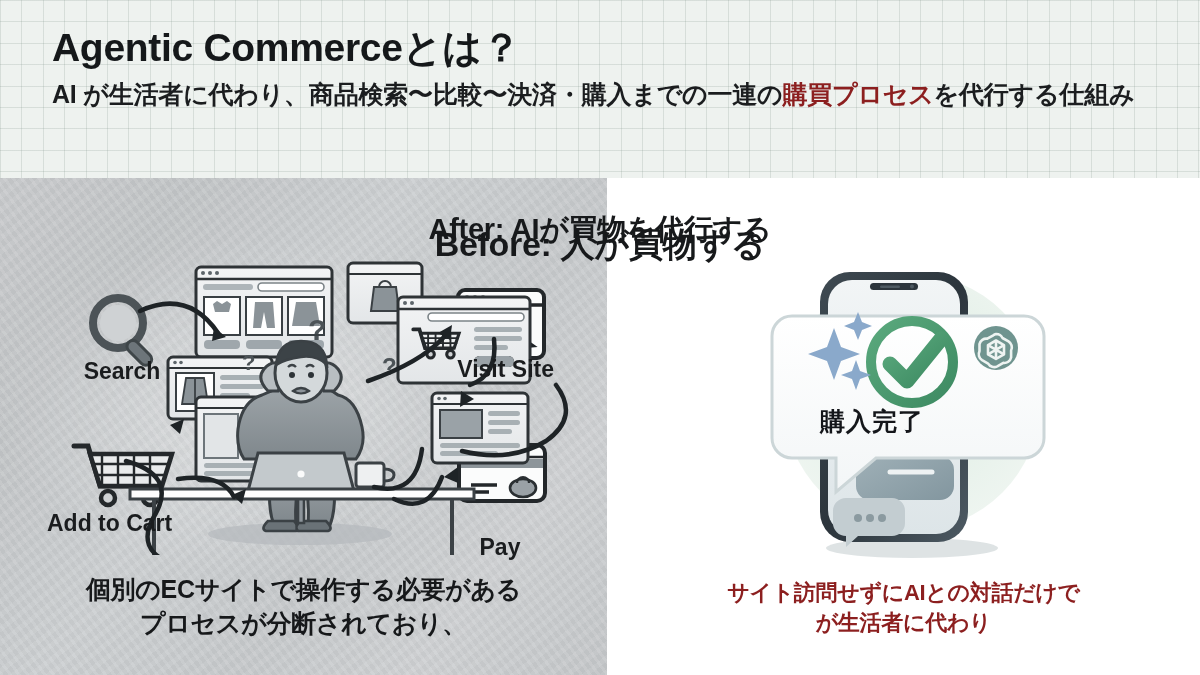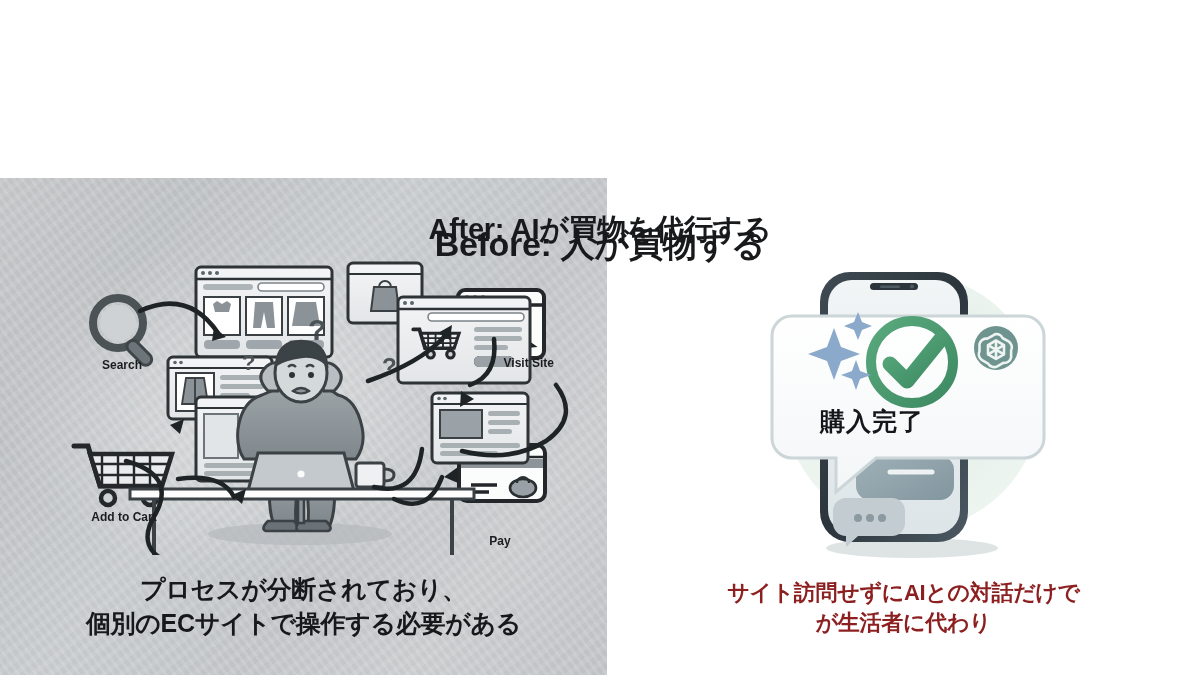--- a/index.html
+++ b/index.html
@@ -66,41 +66,47 @@
   #caption-before {
     left:0; top:572px; width:607px; font-size:25px; color:#16181a;
   }
   #caption-after {
     left:607px; top:578px; width:593px; font-size:22px; color:#8c1f1f;
   }
 
   
   #illus-before { position:absolute; left:0; top:245px; width:607px; height:310px; }
   .lbl {
-    position:absolute; font-size:12px; font-weight:bold; color:#1a1c1e;
+    position:absolute; font-size:23px; font-weight:bold; color:#1a1c1e;
     text-align:center; white-space:nowrap;
   }
   #lbl-search    { left:74px;  top:358px; width:96px; }
-  #lbl-addcart   { left:62px;  top:510px; width:124px;text-align:center;}
+  #lbl-addcart   { left:47px;  top:510px; width:124px;text-align:center;}
   #lbl-visitsite { left:446px; top:356px; width:108px;text-align:right;}
   #lbl-pay       { left:466px; top:534px; width:68px; }
 
   
   #illus-after { position:absolute; left:762px; top:250px; width:300px; height:320px; }
   #bubble-text {
     position:absolute; left:810px; top:405px; width:124px;
     font-size:25px; font-weight:bold; color:#14161a;
     text-align:center; letter-spacing:1px;
   }
 </style>
 </head>
 <body>
 
 <div id="slide">
 
+  <div id="header">
+    <div id="header-inner">
+      <div id="slide-title">Agentic Commerceとは？</div>
+      <div id="slide-subtitle"><span>AI が生活者に代わり、商品検索〜比較〜決済・購入までの一連の</span><span class="hl">購買プロセス</span><span>を代行する仕組み</span></div>
+    </div>
+  </div>
 
   <div id="panel-before"></div>
 
   <div id="heading-before" class="panel-heading">Before: 人が買物する</div>
 
   <svg id="illus-before" viewBox="0 0 607 310">
     <defs>
       <linearGradient id="scrG" x1="0" y1="0" x2="0" y2="1">
         <stop offset="0" stop-color="#f3f4f5"></stop>
           <stop offset="1" stop-color="#e3e6e8"></stop>
@@ -309,22 +315,22 @@
       <path d="M474 154 l-14 8 l1 -16 z"></path>
     </g>
   </svg>
 
   <div id="lbl-search" class="lbl">Search</div>
   <div id="lbl-addcart" class="lbl">Add to Cart</div>
   <div id="lbl-visitsite" class="lbl">Visit Site</div>
   <div id="lbl-pay" class="lbl">Pay</div>
 
   <div id="caption-before" class="panel-caption">
+    <div>個別のECサイトで操作する必要がある</div>
     <div>プロセスが分断されており、</div>
-    <div>個別のECサイトで操作する必要がある</div>
   </div>
 
   <div id="heading-after" class="panel-heading">After: AIが買物を代行する</div>
 
   <svg id="illus-after" viewBox="0 0 300 320">
     <defs>
       <linearGradient id="phoneBody" x1="0" y1="0" x2="1" y2="1">
         <stop offset="0" stop-color="#3f4a52"></stop>
           <stop offset=".5" stop-color="#2c353c"></stop>
         <stop offset="1" stop-color="#4d5a63"></stop>

